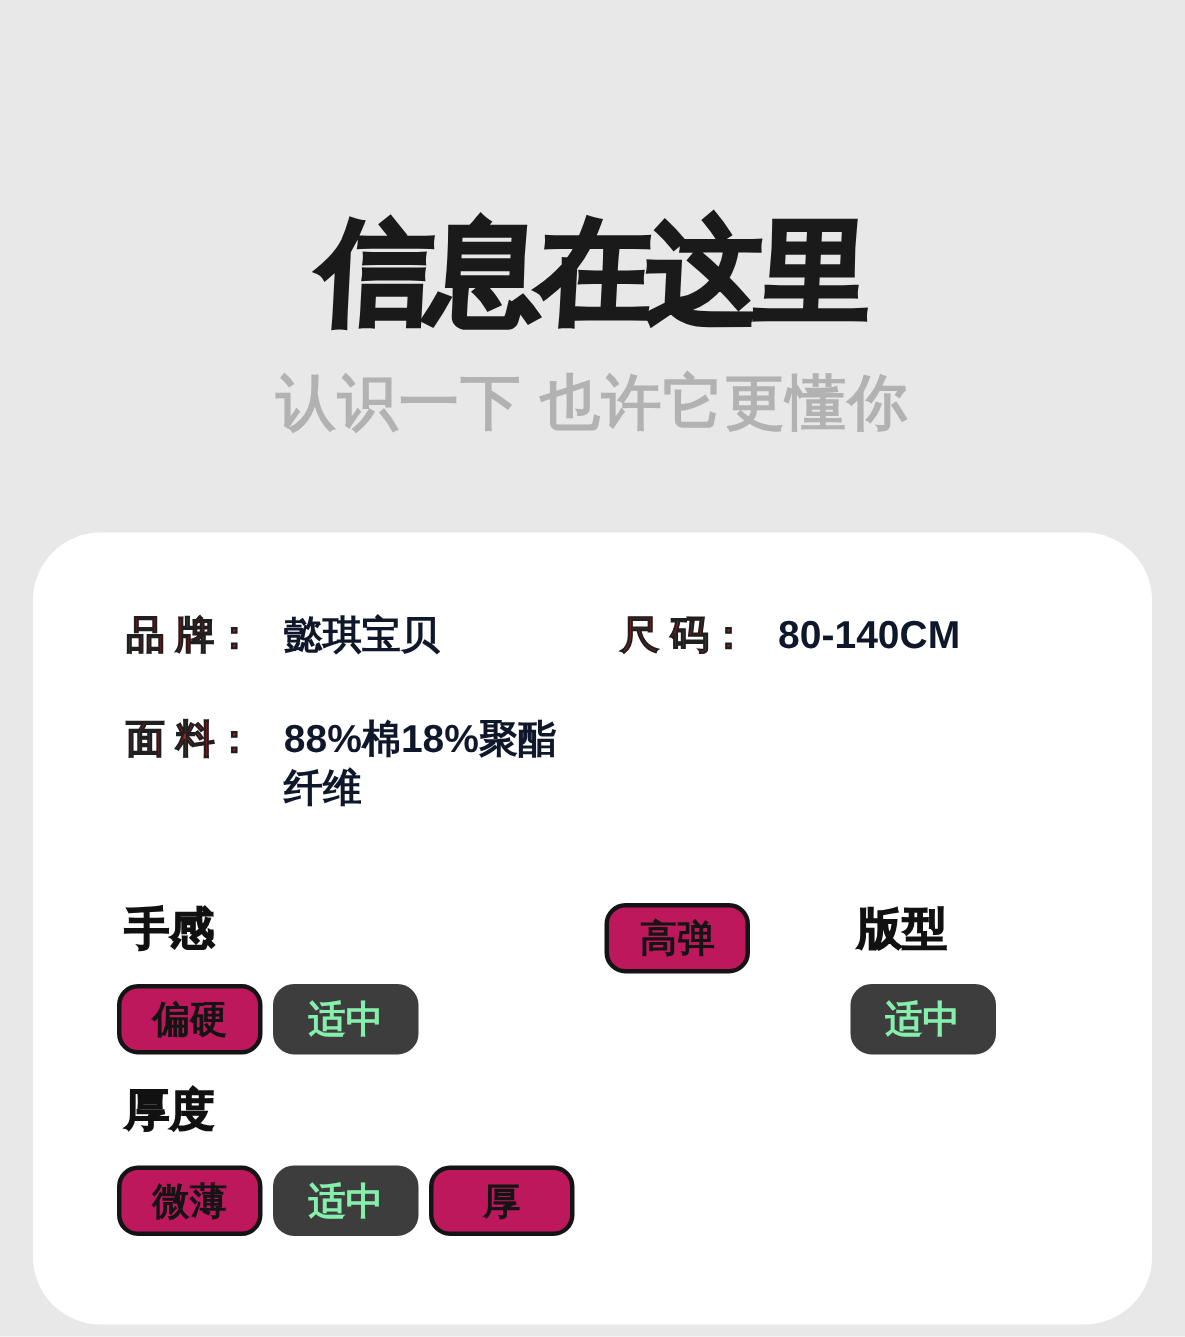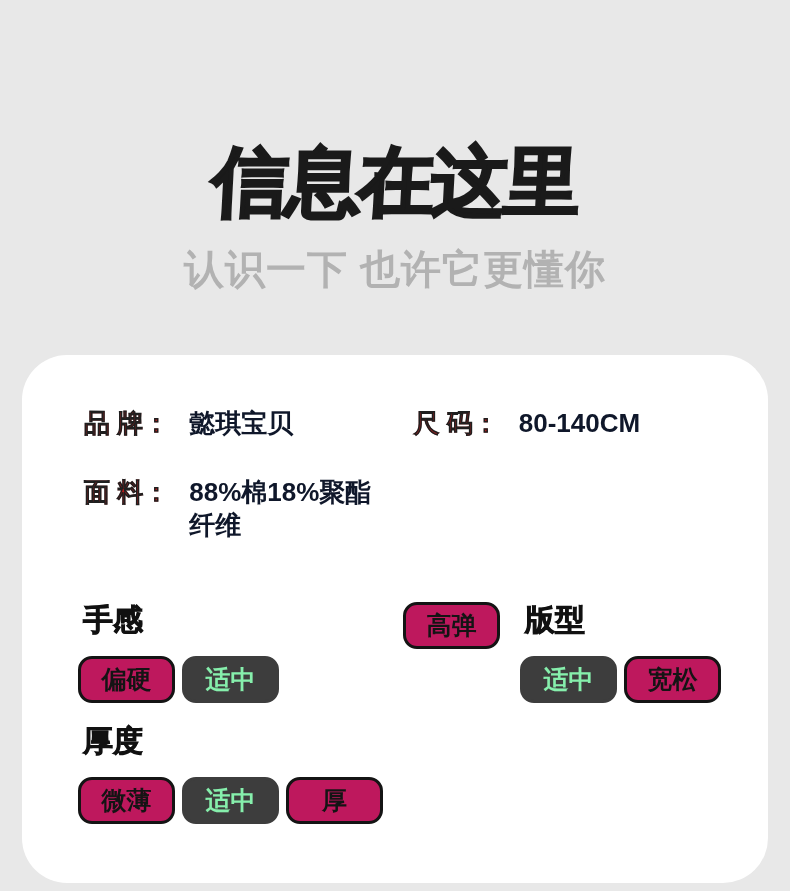--- a/index.html
+++ b/index.html
@@ -139,21 +139,20 @@
     <div class="attr">
       <div class="pills">
         <button class="pill">高弹</button>
       </div>
     </div>
 
     <div class="attr">
       <h3>版型</h3>
       <div class="pills">
         <button class="pill selected">适中</button>
-        <button class="pill">宽松</button>
       </div>
     </div>
 
     <div class="attr">
       <h3>厚度</h3>
       <div class="pills">
         <button class="pill">微薄</button>
         <button class="pill selected">适中</button>
         <button class="pill">厚</button>
       </div>

